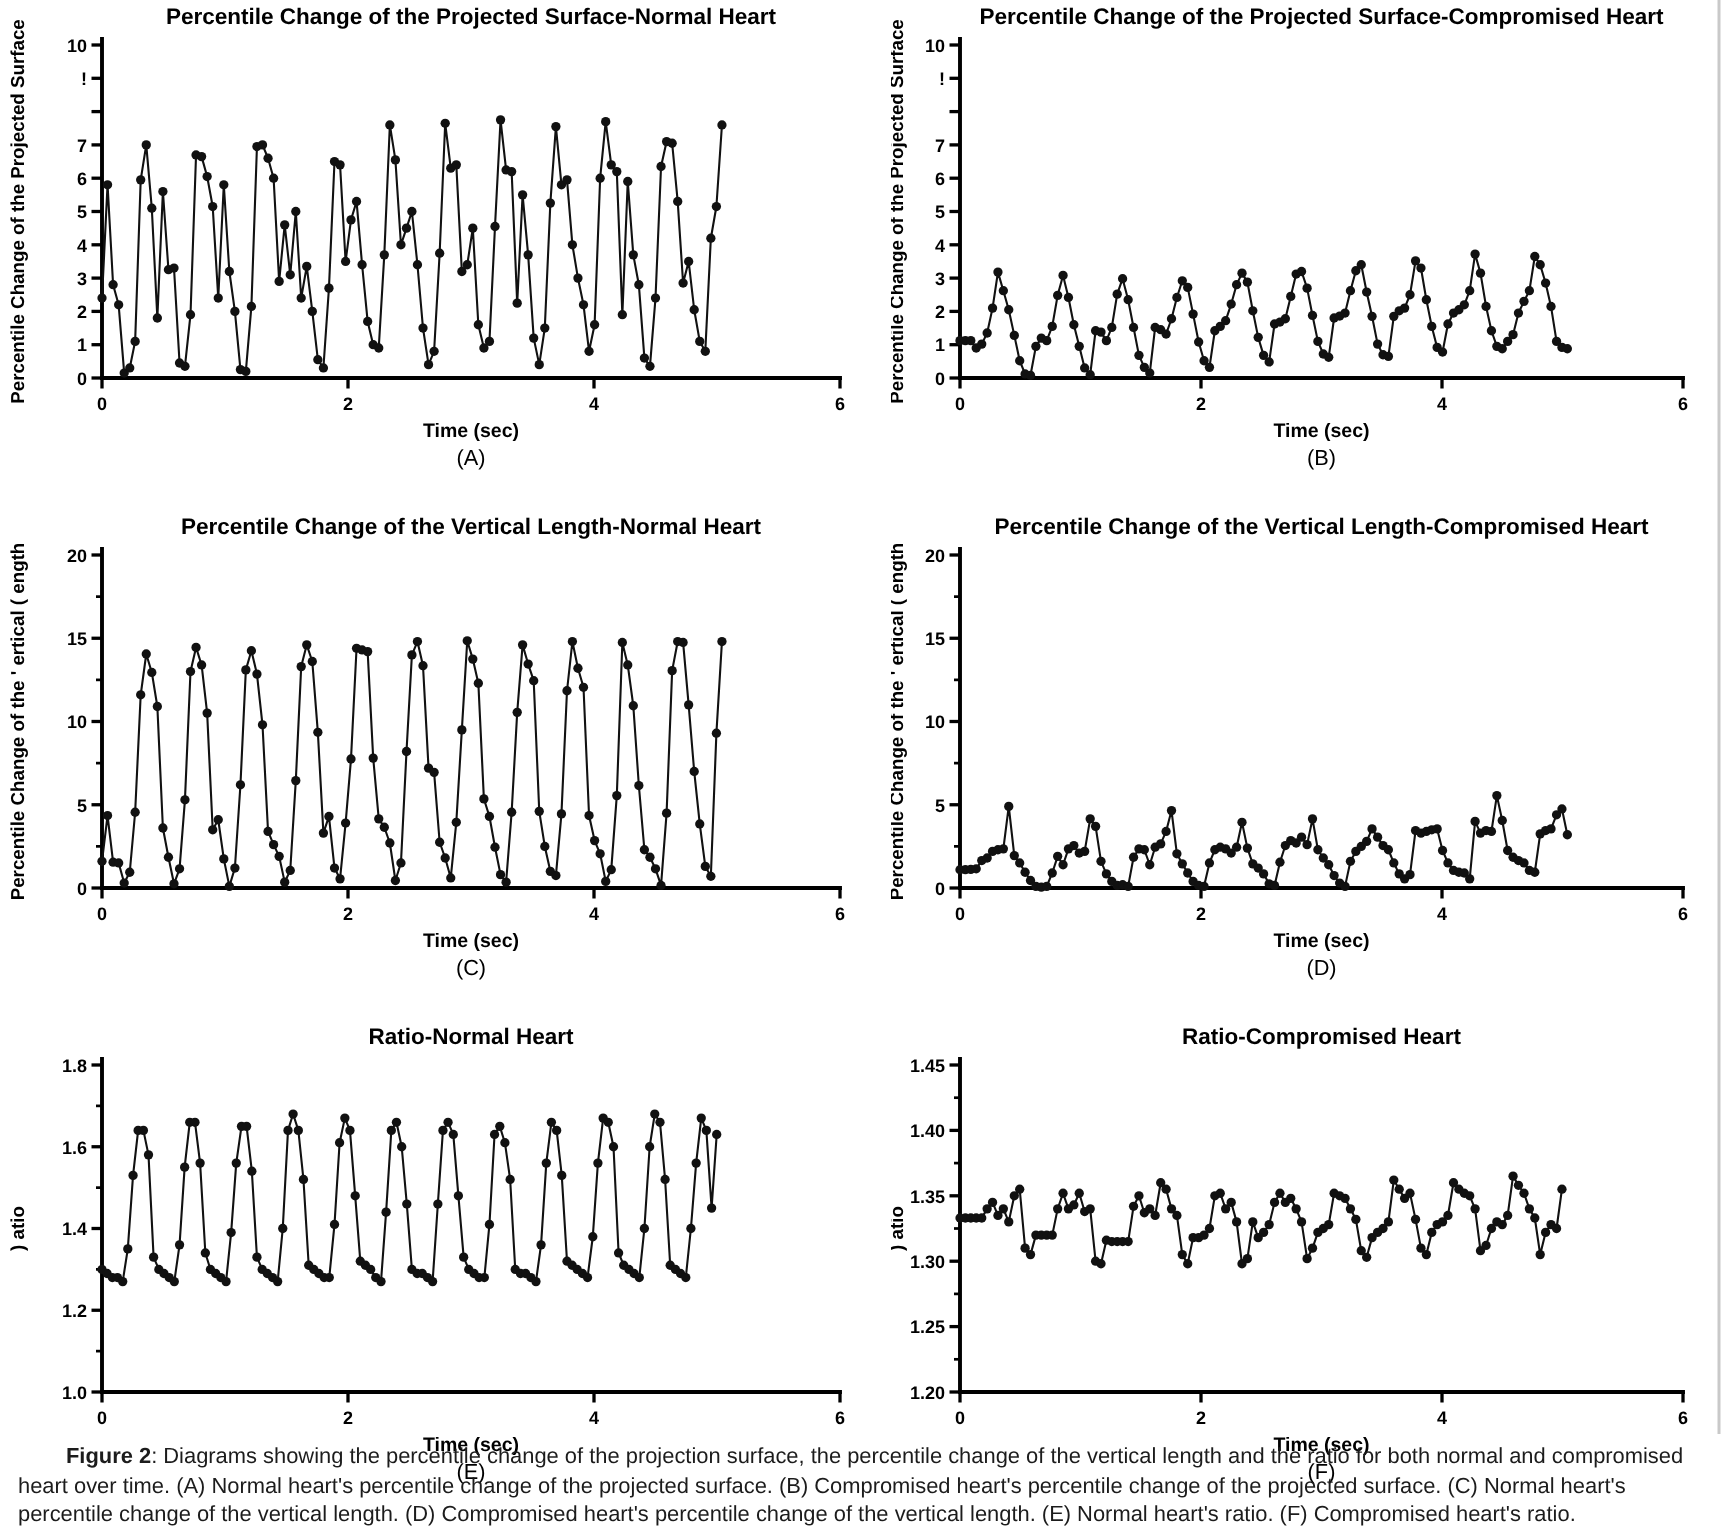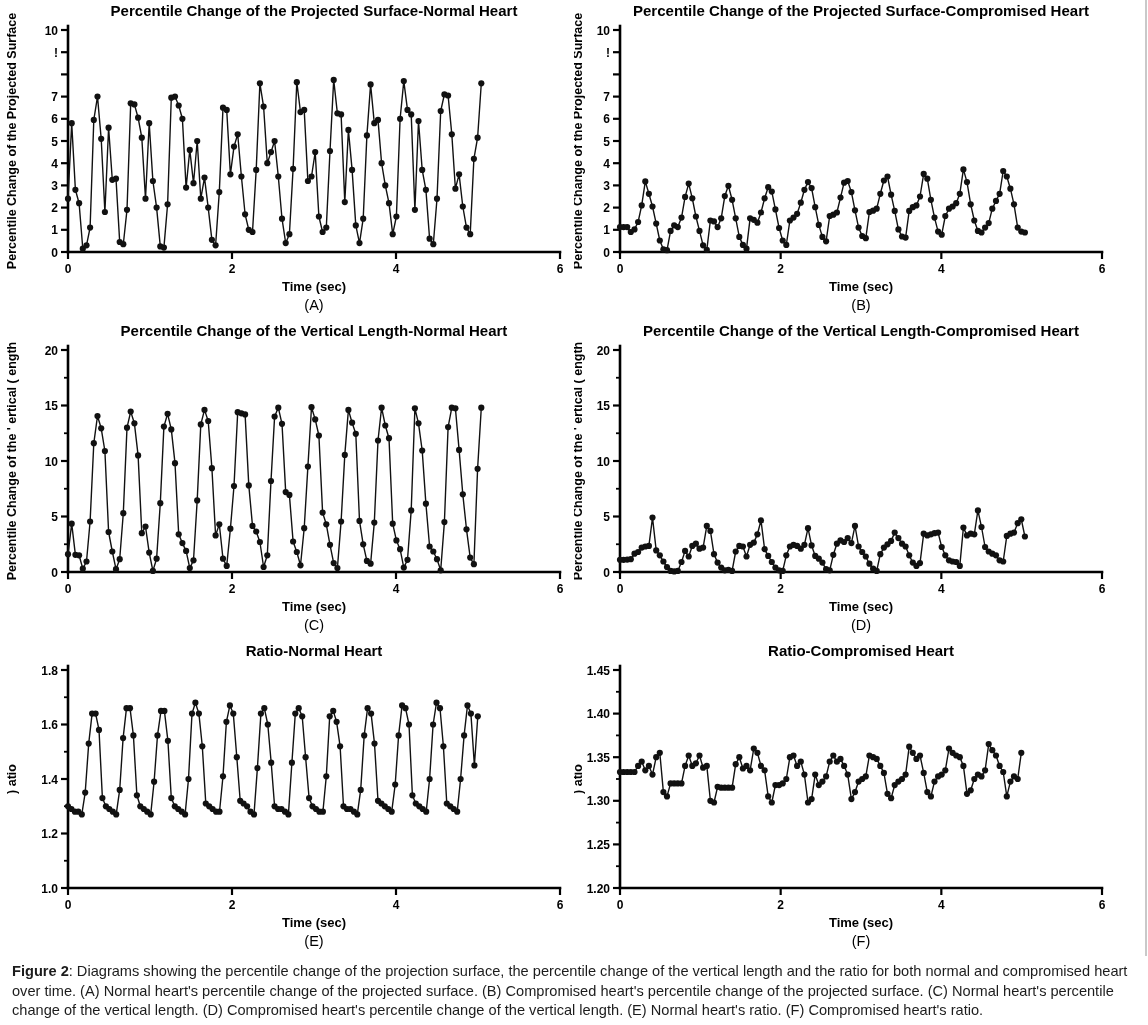--- a/index.html
+++ b/index.html
@@ -1,24 +1,24 @@
 <!DOCTYPE html>
 <html><head>
 <meta charset="utf-8">
 <style>
   html,body{margin:0;padding:0;background:#ffffff;}
   body{width:1148px;height:1025px;overflow:hidden;position:relative;
        font-family:"Liberation Sans",sans-serif;-webkit-font-smoothing:antialiased;}
   .figure-wrap{width:1148px;height:1025px;position:relative;background:#fff;}
-  .panel-grid{display:grid;grid-template-columns:574px 574px;grid-template-rows:320px 320px 316px;}
+  .panel-grid{display:grid;grid-template-columns:574px 574px;grid-template-rows:320px 320px 316px;gap:20px;}
   .panel-grid svg{display:block;}
   .page-edge{position:absolute;top:0;right:1px;width:2px;height:956px;background:#c9c9c9;}
   .caption{position:absolute;left:12px;right:14px;top:962px;color:#1c1c1c;
            font-size:14.6px;line-height:19.5px;text-align:left;}
-  .cap-label{font-weight:bold;}
+  .cap-label{font-weight:bold;margin-left:32px;}
   svg text{fill:#000;}
   .t-title{font-weight:bold;font-size:15px;}
   .t-tick{font-weight:bold;font-size:12px;}
   .t-xlabel{font-weight:bold;font-size:13px;}
   .t-ylabel{font-weight:bold;font-size:12.5px;}
   .t-sub{font-size:14.5px;font-weight:normal;}
 </style>
 </head>
 <body>
 

